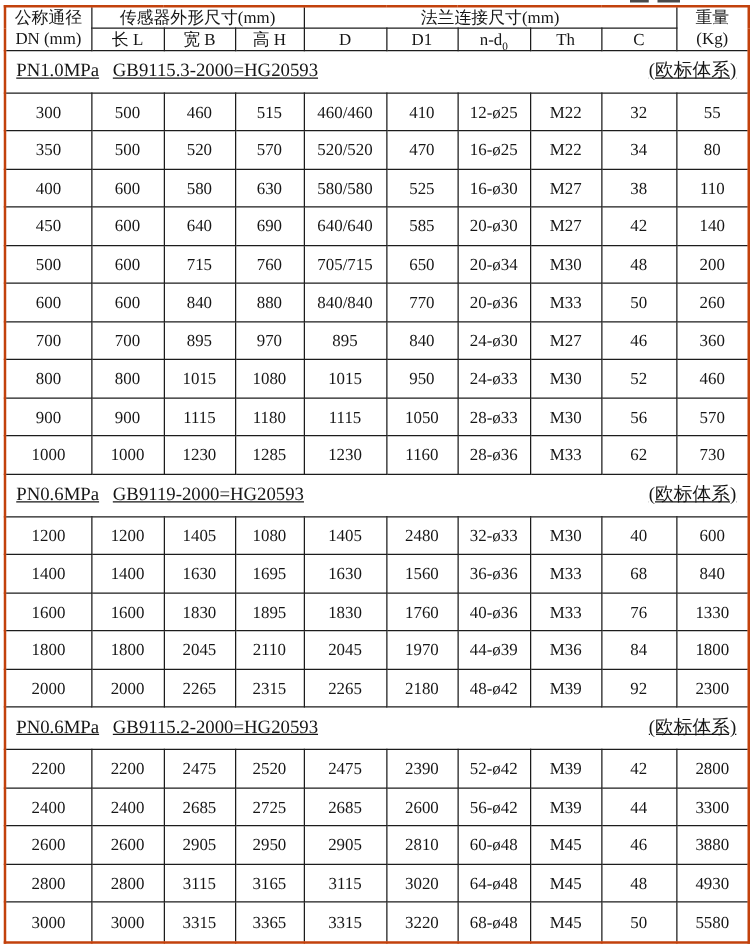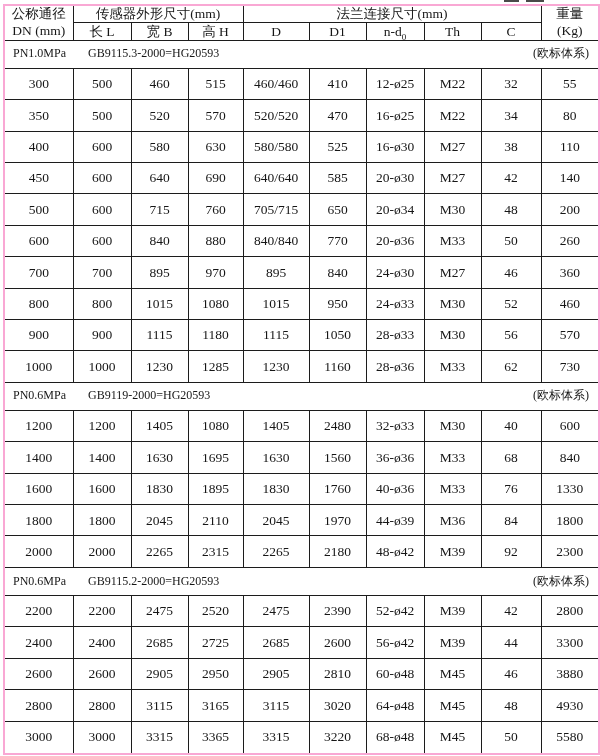--- a/index.html
+++ b/index.html
@@ -17,21 +17,21 @@
   .artifact .dash2 { position: absolute; left: 22px; top: 0; width: 18px; height: 2px; background: #4a4a4a; }
 
   table.spec {
     position: absolute;
     left: 3px;
     top: 4px;
     width: 594px;
     height: 749px;
     border-collapse: collapse;
     table-layout: fixed;
-    border: 2px solid #f9a8d4;
+    border: 2px solid #c2410c;
   }
   table.spec th, table.spec td {
     border: 1px solid #1c1c1c;
     text-align: center;
     vertical-align: middle;
     font-weight: normal;
     font-size: 13.5px;
     padding: 0;
     overflow: hidden;
     white-space: nowrap;
@@ -39,23 +39,24 @@
   }
   thead th { font-size: 13.5px; }
   thead .two-line div { line-height: 1.25; }
   sub { font-size: 9px; line-height: 0; }
 
   tr.section-row td { text-align: left; }
   .sec {
     display: flex;
     align-items: center;
     padding: 0 9px 0 8px;
-    font-size: 12px;
+    font-size: 15px;
+    text-decoration: underline;
   }
-  .sec-standard { margin-left: 22px; }
+  .sec-standard { margin-left: 11px; }
   .sec-note { margin-left: auto; }
 </style>
 </head>
 <body>
 
 <div class="page">
 
   <div class="artifact">
     <div class="dash1"></div>
     <div class="dash2"></div>

